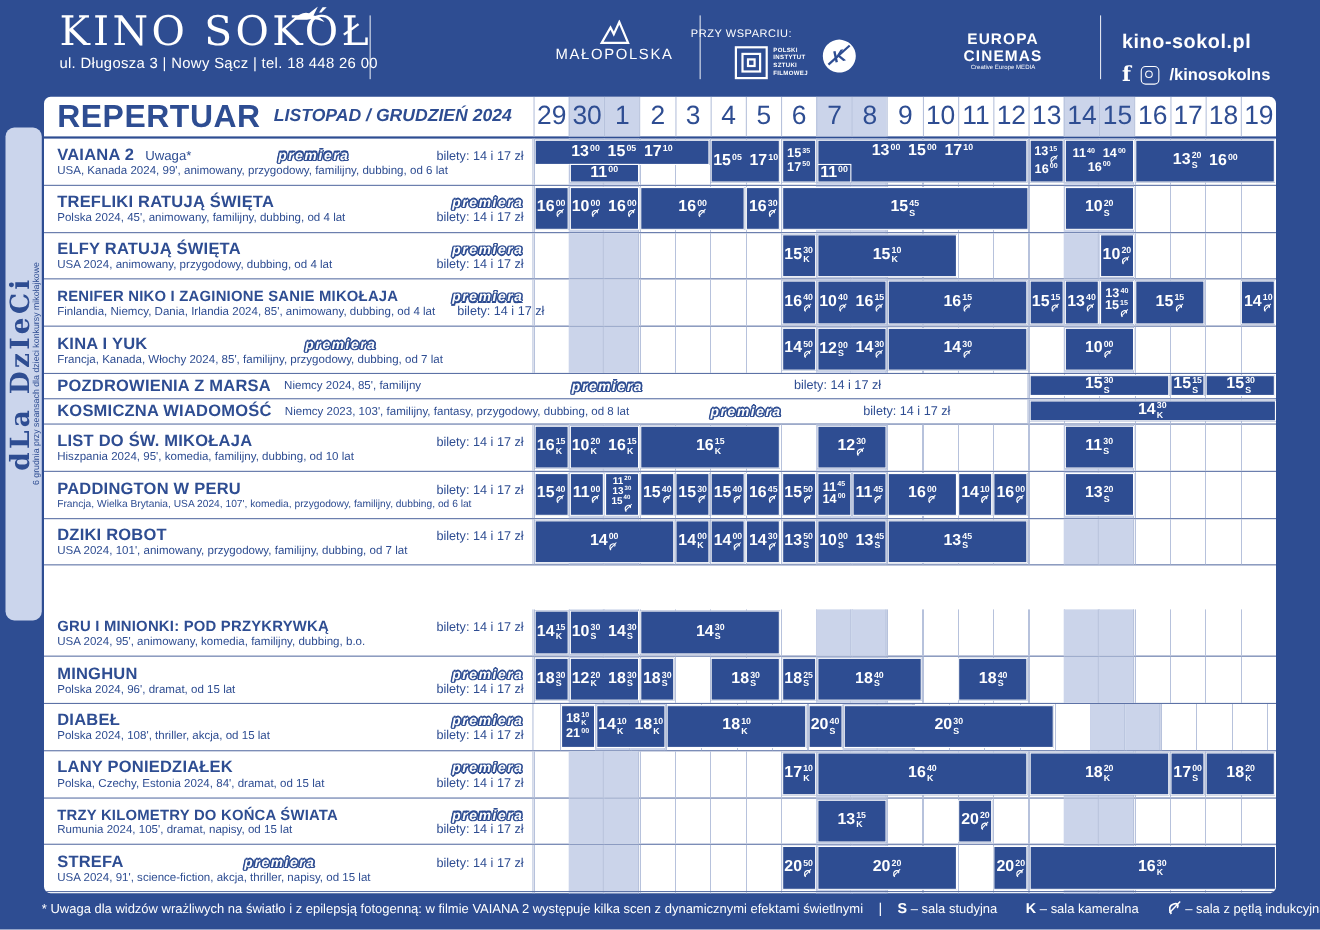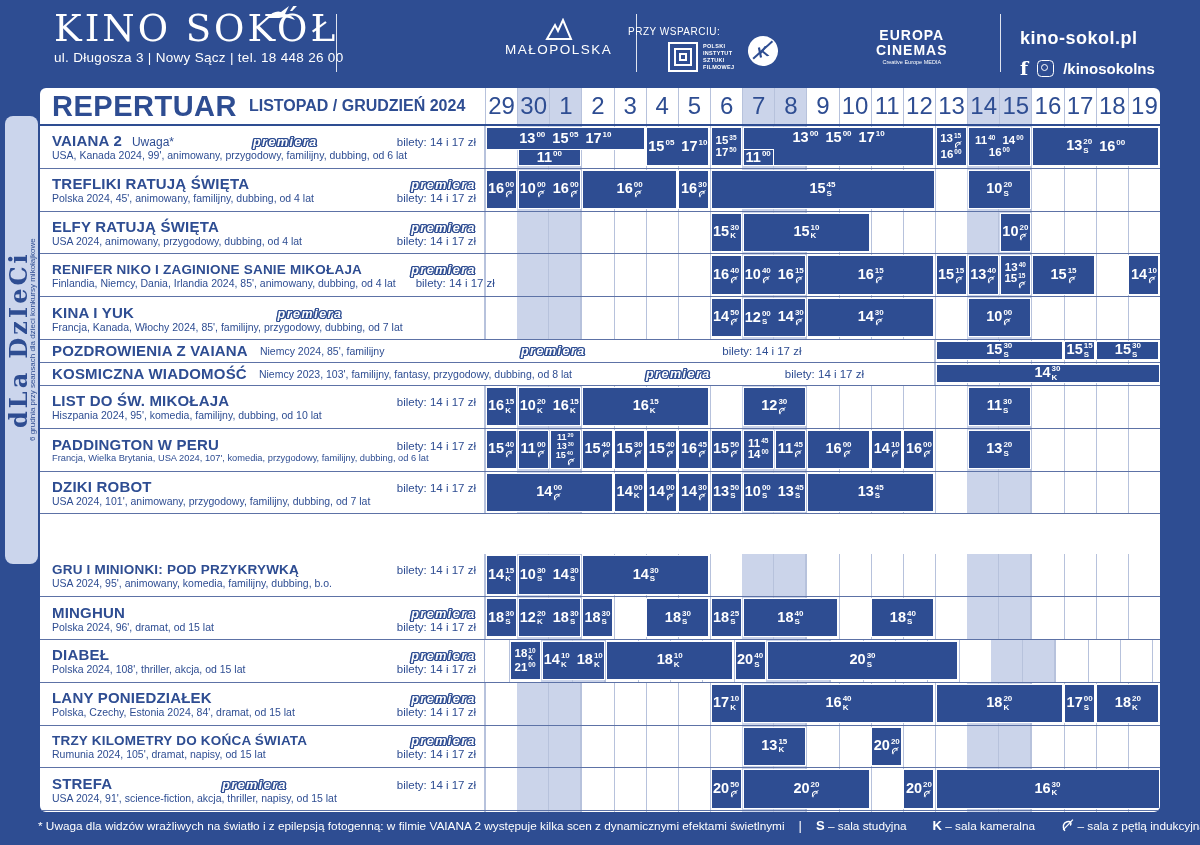--- a/index.html
+++ b/index.html
@@ -35,21 +35,21 @@
   .ig:after{content:"";position:absolute;left:3.2px;top:3.2px;width:5px;height:5px;border:1.5px solid #fff;border-radius:50%;}
   
   .side{position:absolute;left:5px;top:116px;width:33px;height:448px;background:#CBD5EC;border-radius:8px;}
   .side .big{position:absolute;left:-2px;top:0;width:30px;height:100%;writing-mode:vertical-rl;transform:rotate(180deg);display:flex;align-items:center;justify-content:center;font-family:"DejaVu Serif",serif;font-weight:bold;font-size:24px;letter-spacing:3px;color:#2E4D92;}
   .side .small{position:absolute;right:0px;top:0;width:11px;height:100%;writing-mode:vertical-rl;transform:rotate(180deg);display:flex;align-items:center;justify-content:center;font-size:8px;color:#2E4D92;white-space:nowrap;}
   
   .panel{position:absolute;left:40px;top:88px;width:1120px;height:724px;background:#fff;border-radius:6px;overflow:hidden;}
   .toprow{height:36px;display:flex;border-bottom:2px solid #2E4D92;}
   .rephead{width:445px;display:flex;align-items:center;padding-left:12px;box-sizing:border-box;gap:12px;}
   .rep{font-size:29px;font-weight:800;color:#2E4D92;letter-spacing:.5px;}
-  .repsub{font-size:16px;font-weight:bold;color:#2E4D92;}
+  .repsub{font-size:16px;font-weight:bold;color:#2E4D92;font-style:italic;}
   .datecells{flex:1;display:flex;}
   .dc{width:32.142857px;box-sizing:border-box;border-left:1px solid #b7c2dc;display:flex;align-items:center;justify-content:center;font-size:24px;color:#2E4D92;}
   .dc.wk{background:#CBD4EA;}
   
   .mrow{display:flex;border-bottom:1px solid #5d72a6;box-sizing:border-box;}
   .mrow:last-child{border-bottom:none;}
   .mlabel{width:445px;box-sizing:border-box;border-right:1px solid #b7c2dc;display:flex;flex-direction:column;justify-content:center;padding:1px 8px 1px 12px;color:#2E4D92;}
   .mrow.thin .mlabel{width:895.0px;flex-direction:row;align-items:center;gap:12px;}
   .l1,.l2{display:flex;align-items:baseline;gap:10px;}
   .ttl{font-weight:bold;font-size:15px;white-space:nowrap;letter-spacing:.2px;}
@@ -748,21 +748,21 @@
                     <path d="M2 11 L11 1.5" stroke="#fff" stroke-width="1.4"></path>
                   </svg>
                 </span>
               </span>
             </span>
           </div>
         </div>
       </div>
       <div class="mrow thin" style="height: 23px;">
         <div class="mlabel">
-          <span class="ttl">POZDROWIENIA Z VAIANA</span>
+          <span class="ttl">POZDROWIENIA Z MARSA</span>
           <span class="dsc">Niemcy 2024, 85', familijny</span>
           <span class="sp"></span>
           <span class="prem">premiera</span>
           <span class="sp"></span>
           <span class="tix">bilety: 14 i 17 zł</span>
           <span class="sp"></span>
         </div>
         <div class="sched">
           <div class="blk" style="left: 0.5px; width: 127.571px; top: 1px; bottom: 1.5px;">
             <span class="ln">

